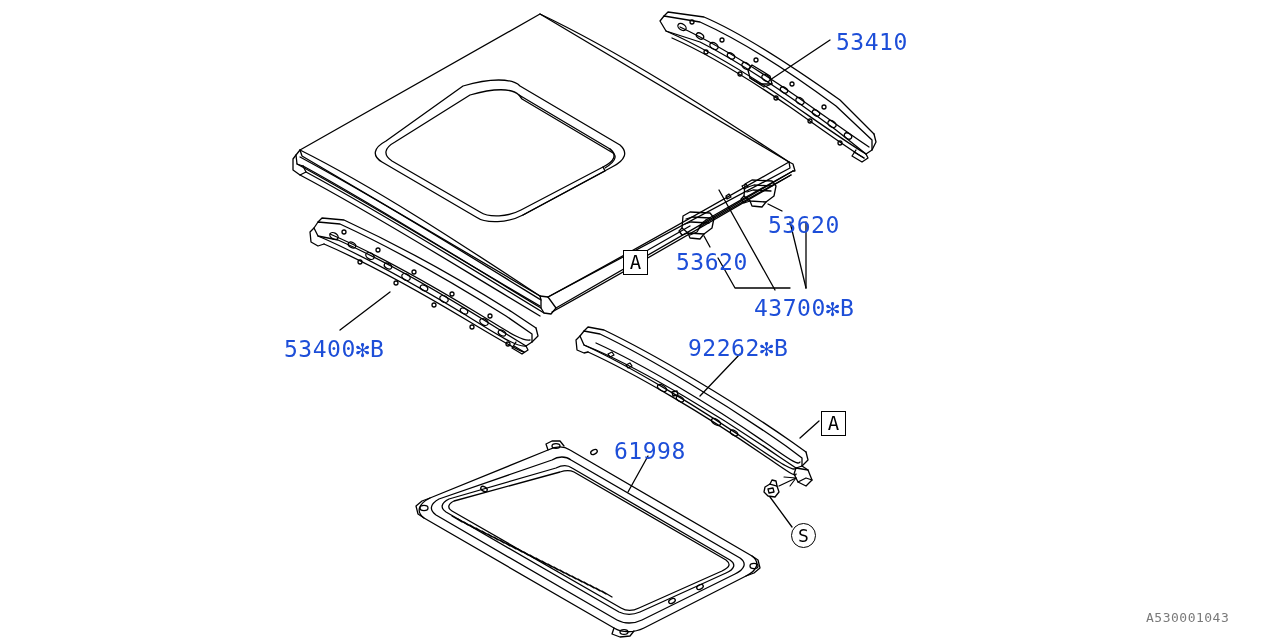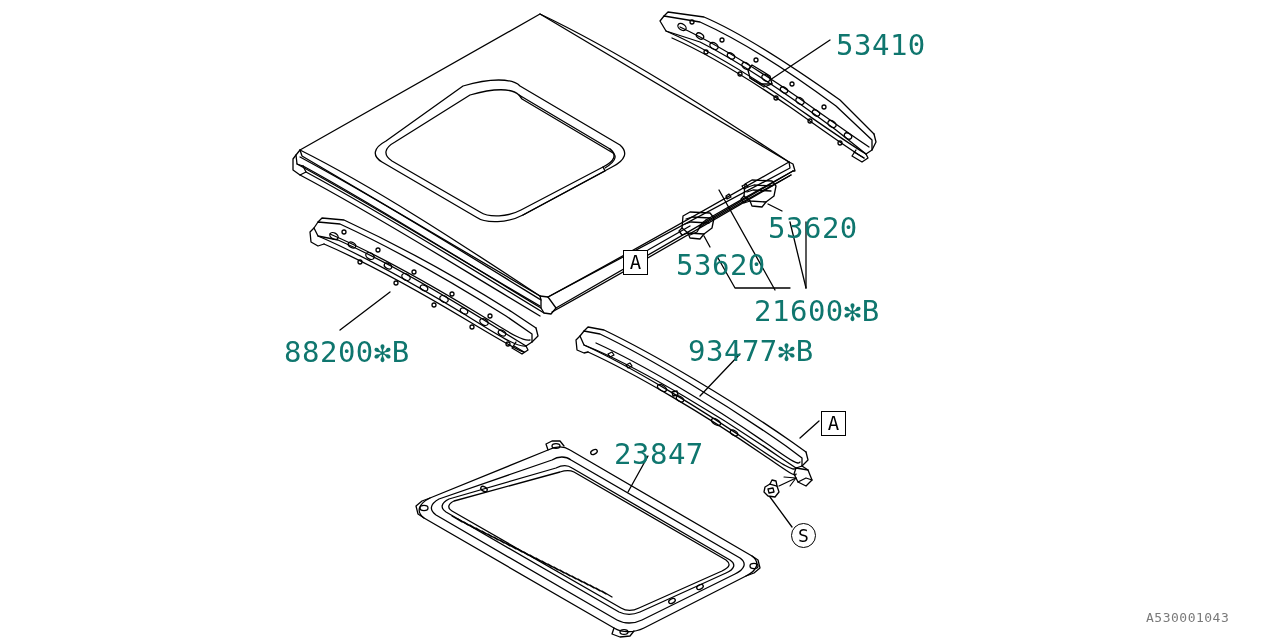--- a/index.html
+++ b/index.html
@@ -21,23 +21,23 @@
   #artwork {
     position: absolute;
     left: 0;
     top: 0;
     width: 1280px;
     height: 640px;
   }
   .label {
     position: absolute;
     font-family: "DejaVu Sans Mono", monospace;
-    font-size: 29px;
+    font-size: 23px;
     letter-spacing: 0.5px;
-    color: #0f766e;
+    color: #1d4ed8;
     white-space: pre;
     line-height: 1;
   }
   .callout-box {
     position: absolute;
     width: 25px;
     height: 25px;
     border: 1.6px solid #000000;
     box-sizing: border-box;
     font-family: "DejaVu Sans Mono", monospace;
@@ -332,27 +332,27 @@
 
     </g>
   </svg>
 
   <div class="label" style="left:836px; top:31px;">53410</div>
 
   <div class="label" style="left:768px; top:214px;">53620</div>
 
   <div class="label" style="left:676px; top:251px;">53620</div>
 
-  <div class="label" style="left:754px; top:297px;">21600✻B</div>
-
-  <div class="label" style="left:284px; top:338px;">88200✻B</div>
-
-  <div class="label" style="left:688px; top:337px;">93477✻B</div>
-
-  <div class="label" style="left:614px; top:440px;">23847</div>
+  <div class="label" style="left:754px; top:297px;">43700✻B</div>
+
+  <div class="label" style="left:284px; top:338px;">53400✻B</div>
+
+  <div class="label" style="left:688px; top:337px;">92262✻B</div>
+
+  <div class="label" style="left:614px; top:440px;">61998</div>
 
   <div class="callout-box" style="left:623px; top:250px;">A</div>
 
   <div class="callout-box" style="left:821px; top:411px;">A</div>
 
   <div class="s-code" style="left:791px; top:523px;">
     <span class="s-circle">S</span>
   </div>
 
   <div class="diagram-id" style="left:1146px; top:611px;">A530001043</div>

